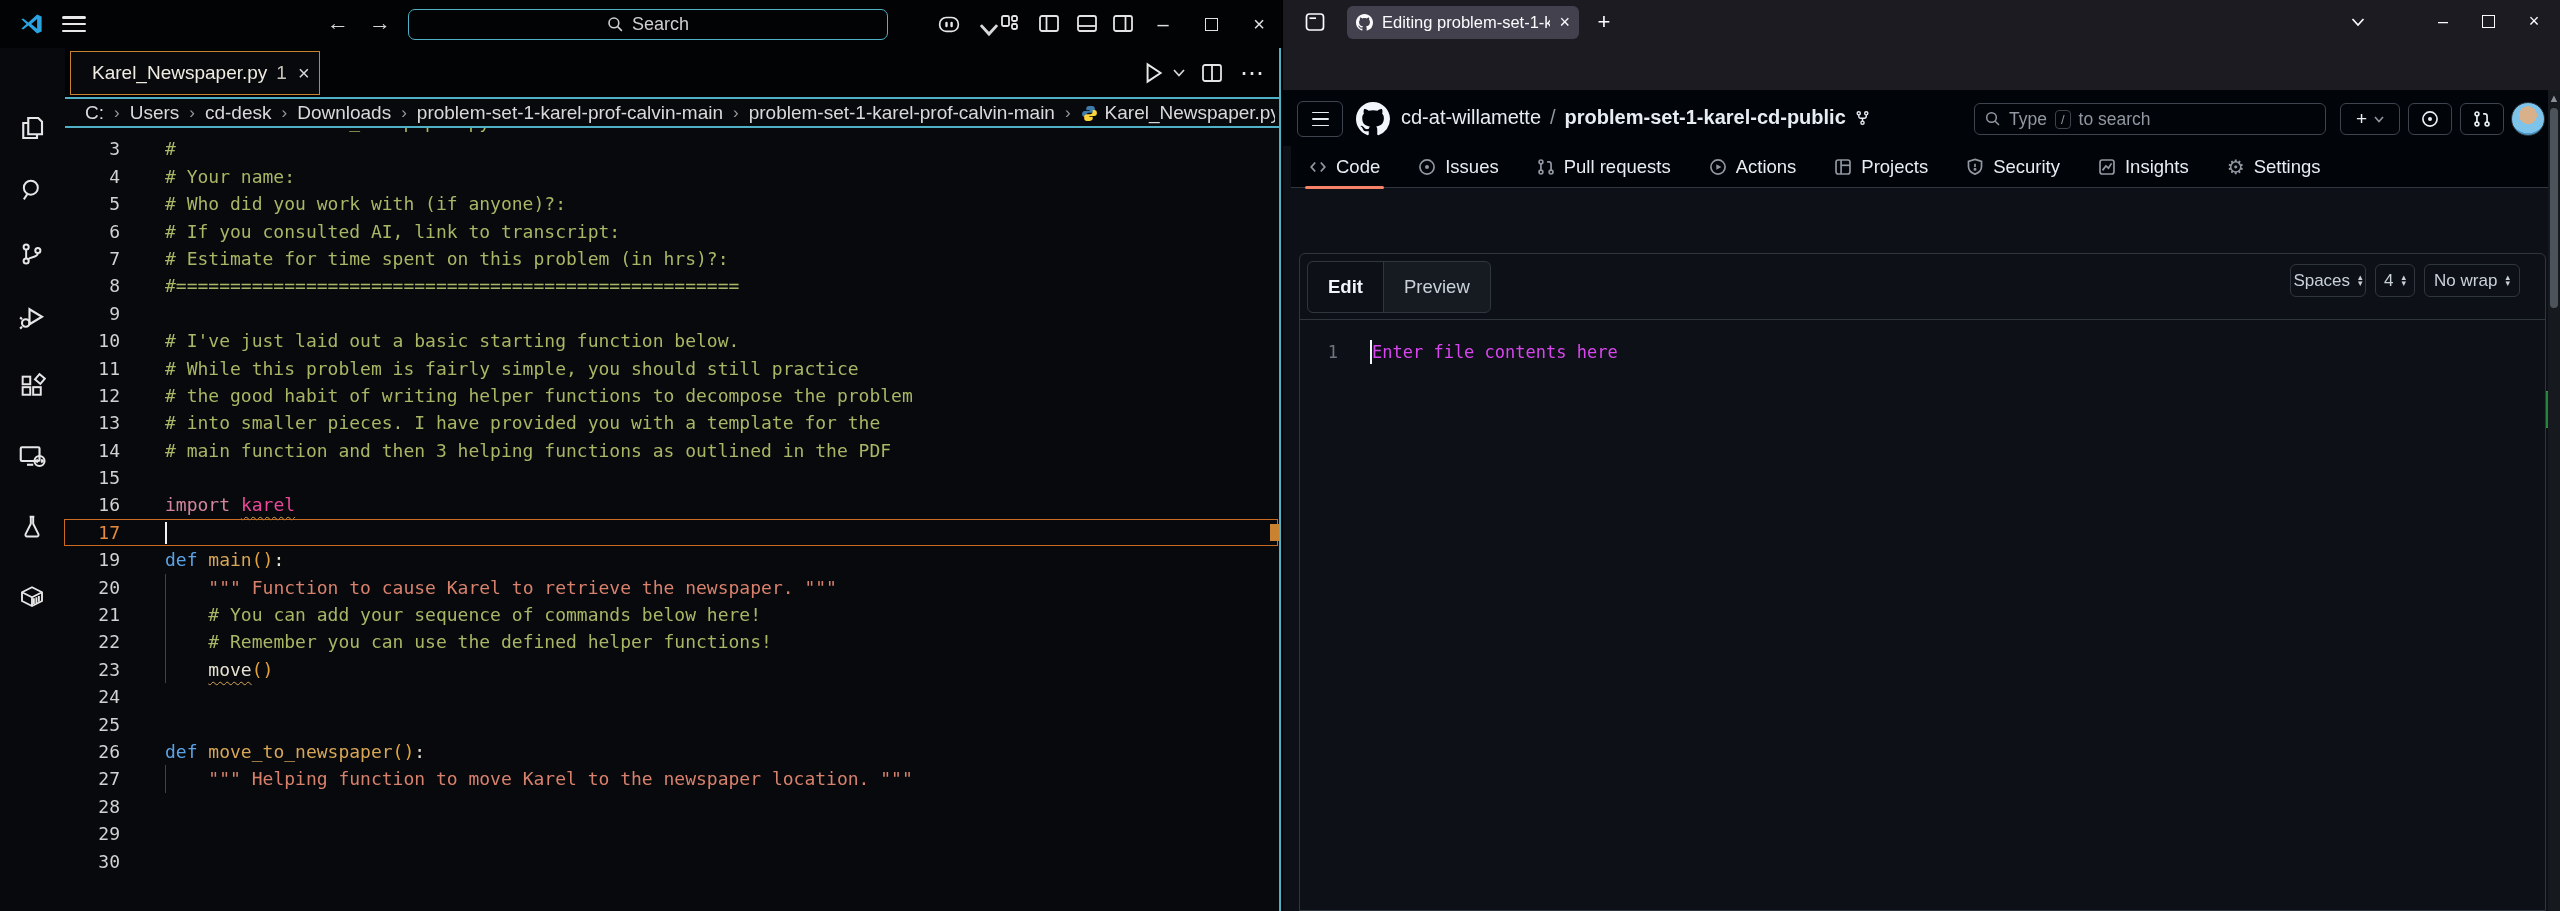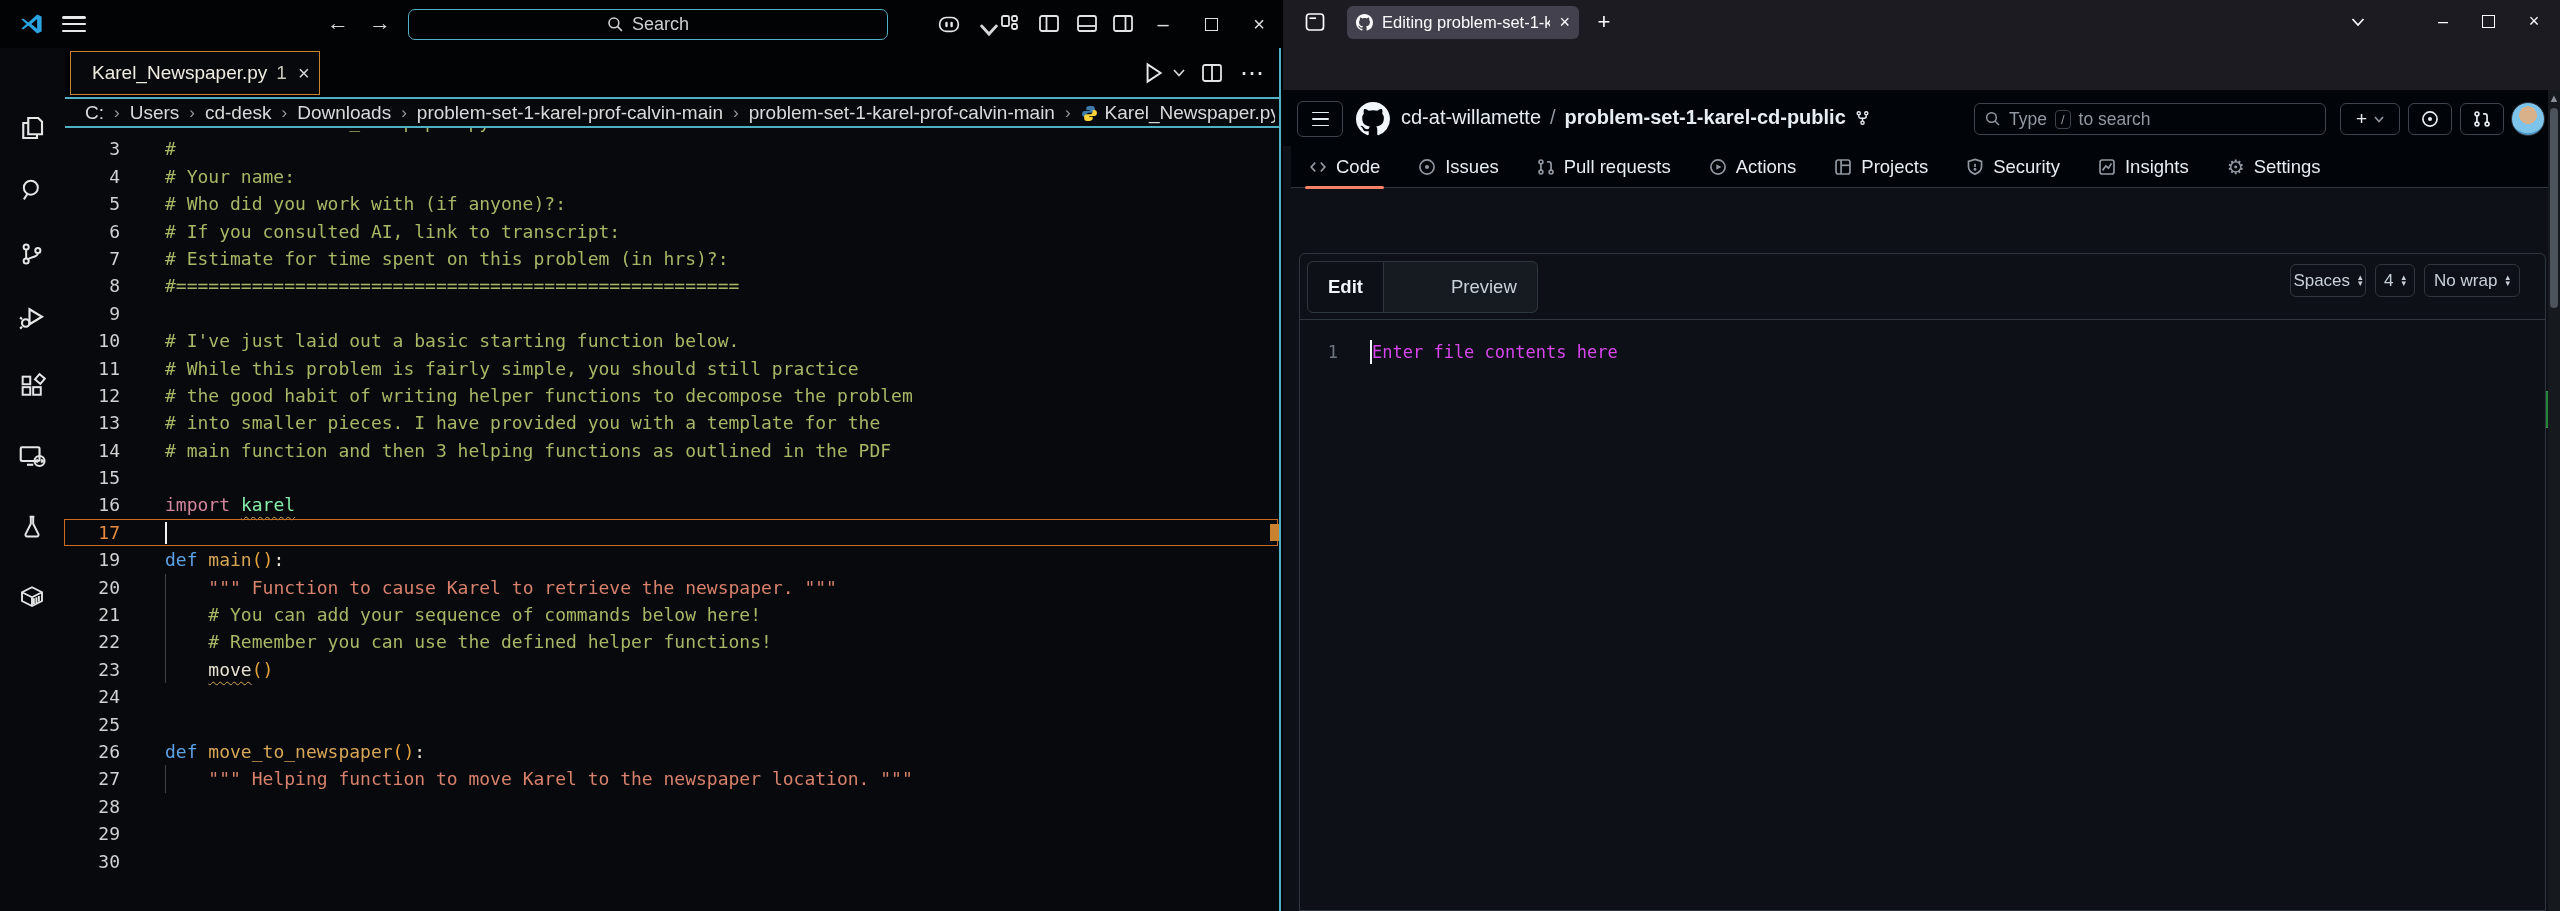--- a/index.html
+++ b/index.html
@@ -41,21 +41,21 @@
 
   
   #code { position:absolute; left:0px; top:128px; width:1279px; height:783px; overflow:hidden; font-family:"DejaVu Sans Mono",monospace; font-size:18px; }
   .cl { position:relative; height:27.4px; line-height:27.4px; padding-left:65px; white-space:pre; }
   .cl .ln { display:inline-block; width:55px; text-align:right; color:#d2d2d2; }
   .cl .gap { display:inline-block; width:45px; }
   .cl.cur .ln { color:#e78a3e; }
   .cl.cur::after { content:""; position:absolute; left:64px; right:1px; top:0; bottom:0; border:1.6px solid #c96b21; }
   .cl.cur .caret { position:absolute; left:165px; top:3px; width:2px; height:22px; background:#f2f2f2; }
   .cl.g::before { content:""; position:absolute; left:165px; top:0; bottom:0; border-left:1px solid #3d434b; }
-  .c { color:#a9b665; } .k { color:#d3869b; } .m { color:#86efac; }
+  .c { color:#a9b665; } .k { color:#d3869b; } .m { color:#ec4899; }
   .d { color:#5ca2e6; } .f { color:#d8a657; } .p { color:#e2a33c; }
   .t { color:#e6e0d0; } .s { color:#d8816c; }
   .u { text-decoration:underline wavy #d8a657 1.2px; text-underline-offset:5px; }
 
   
   #firefox { position:absolute; left:1283px; top:0; width:1277px; height:911px; background:#0d1117; }
   #ff-tabbar { position:absolute; left:0; top:0; width:1277px; height:44px; background:#1c1b22; display:flex; align-items:center; }
   #ff-view { position:absolute; left:20px; top:10px; }
   #ff-tab { position:absolute; left:64px; top:6px; width:232px; height:33px; background:#42414d; border-radius:6px; display:flex; align-items:center; gap:9px; padding:0 9px; color:#fbfbfe; font-size:16.5px; }
   #ff-tab .ttl { white-space:nowrap; overflow:hidden; max-width:168px; }
@@ -97,21 +97,21 @@
   #gh-pathlink { position:absolute; left:55px; top:208px; font-size:20px; font-weight:bold; color:#4493f8; }
   #gh-pathsl { position:absolute; left:281px; top:208px; font-size:20px; color:#e6edf3; }
   #gh-fileinput { position:absolute; left:296px; top:200px; width:196px; height:38px; background:#0d1117; border:1px solid #30363d; border-radius:6px; color:#e6edf3; font-size:18.5px; padding:0 13px; font-family:"Liberation Sans",sans-serif; }
   #gh-in { position:absolute; left:502px; top:209px; font-size:18.5px; color:#e6edf3; }
   #gh-branch { position:absolute; left:527px; top:206px; background:rgba(56,139,253,0.15); color:#58a6ff; font-family:"DejaVu Sans Mono",monospace; font-size:15.5px; padding:3px 8px; border-radius:6px; }
   #gh-cancel { position:absolute; left:977px; top:203px; height:37px; padding:0 17px; background:#21262d; border:1px solid rgba(240,246,252,0.12); border-radius:6px; color:#c9d1d9; font-size:18px; display:flex; align-items:center; }
   #gh-commit { position:absolute; left:1107px; top:203px; height:37px; padding:0 17px; background:#238636; border:1px solid rgba(240,246,252,0.1); border-radius:6px; color:#ffffff; font-size:18px; display:flex; align-items:center; }
 
   #gh-editorbox { position:absolute; left:16px; top:253px; width:1247px; height:658px; border:1px solid #30363d; border-radius:6px 6px 0 0; }
   #gh-edithead { position:absolute; left:0; top:0; width:100%; height:66px; border-bottom:1px solid #30363d; }
-  #gh-segm { position:absolute; left:7px; top:7px; height:52px; display:flex; border:1px solid #30363d; border-radius:6px; background:#161b22; overflow:hidden;gap:47px; }
+  #gh-segm { position:absolute; left:7px; top:7px; height:52px; display:flex; border:1px solid #30363d; border-radius:6px; background:#161b22; overflow:hidden; }
   .segtab { display:flex; align-items:center; padding:0 20px; font-size:18.5px; color:#c9d1d9; }
   .segtab.active { background:#0d1117; color:#f0f6fc; font-weight:bold; border-right:1px solid #30363d; border-radius:6px 0 0 6px; }
   .gh-dd { position:absolute; top:10px; height:33px; border:1px solid #30363d; border-radius:6px; display:flex; align-items:center; justify-content:center; gap:8px; color:#c9d1d9; font-size:17px; }
   .updn { display:flex; flex-direction:column; font-size:9px; line-height:0.62; color:#c9d1d9; }
   #gh-codearea { position:absolute; left:0; top:66px; right:0; bottom:0; background:#0d1117; font-family:"DejaVu Sans Mono",monospace; font-size:17px; }
   #gh-l1 { position:absolute; left:14px; top:22px; width:24px; text-align:right; color:#6e7681; }
   #gh-placeholder { position:absolute; left:72px; top:22px; color:#d946ef; }
   #gh-caret { position:absolute; left:70px; top:20px; width:1.6px; height:24px; background:#f0f6fc; }
 
   #ff-scrollbar { position:absolute; left:1265px; top:90px; width:12px; height:821px; background:#16191d; }

